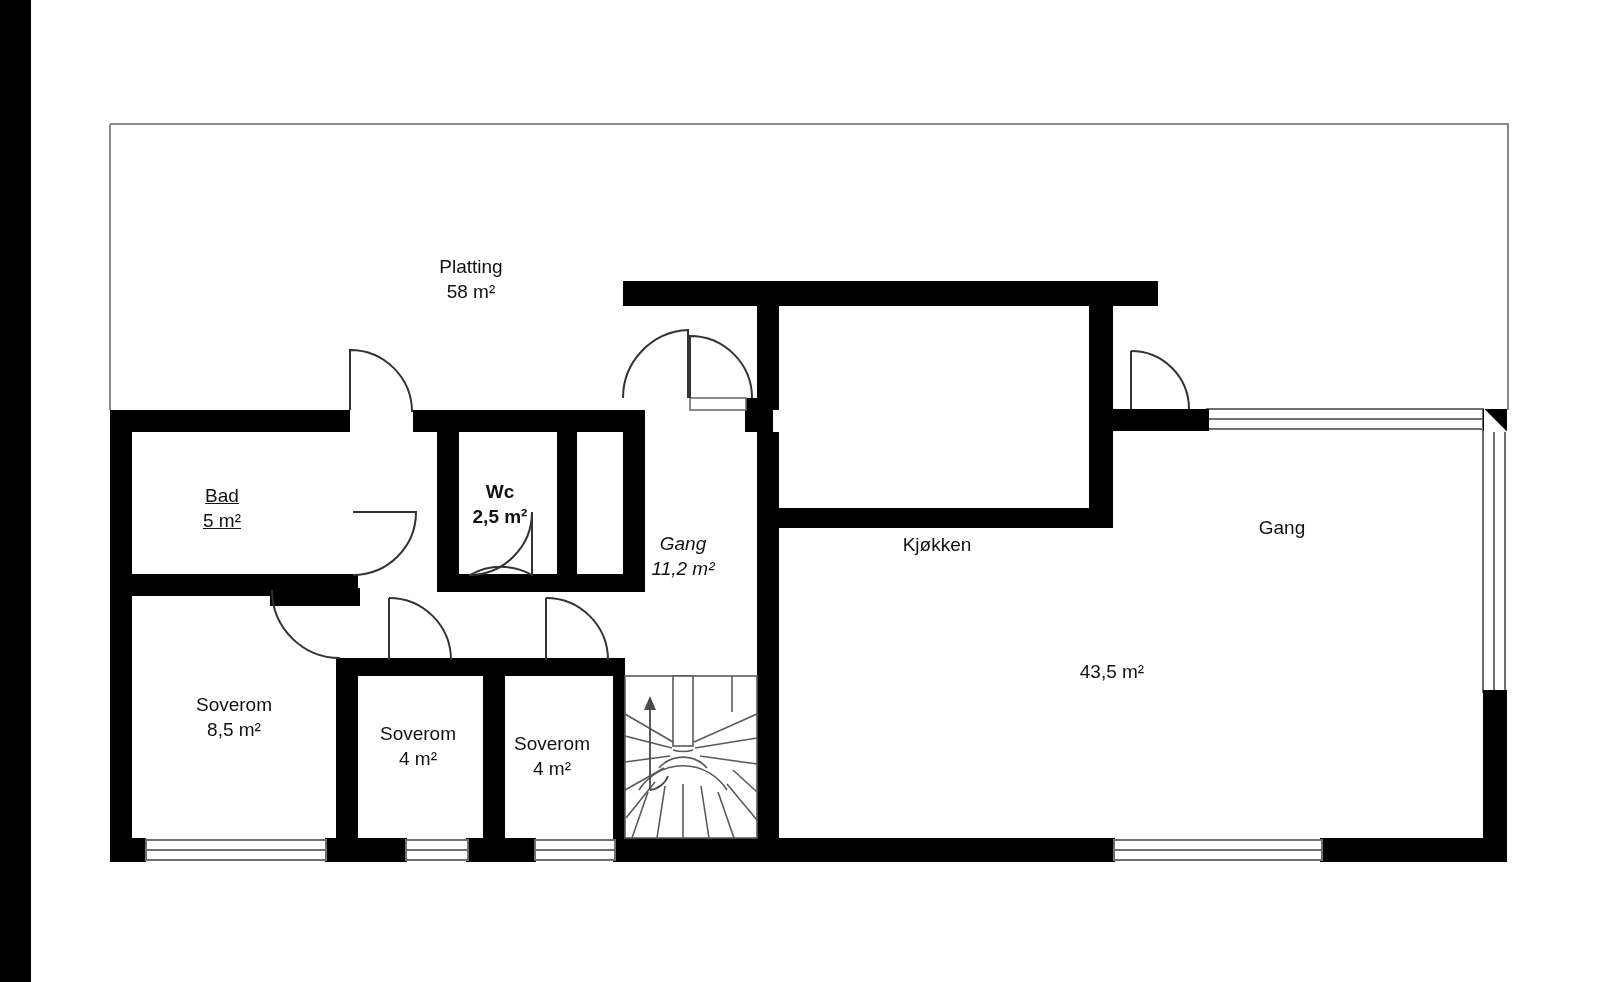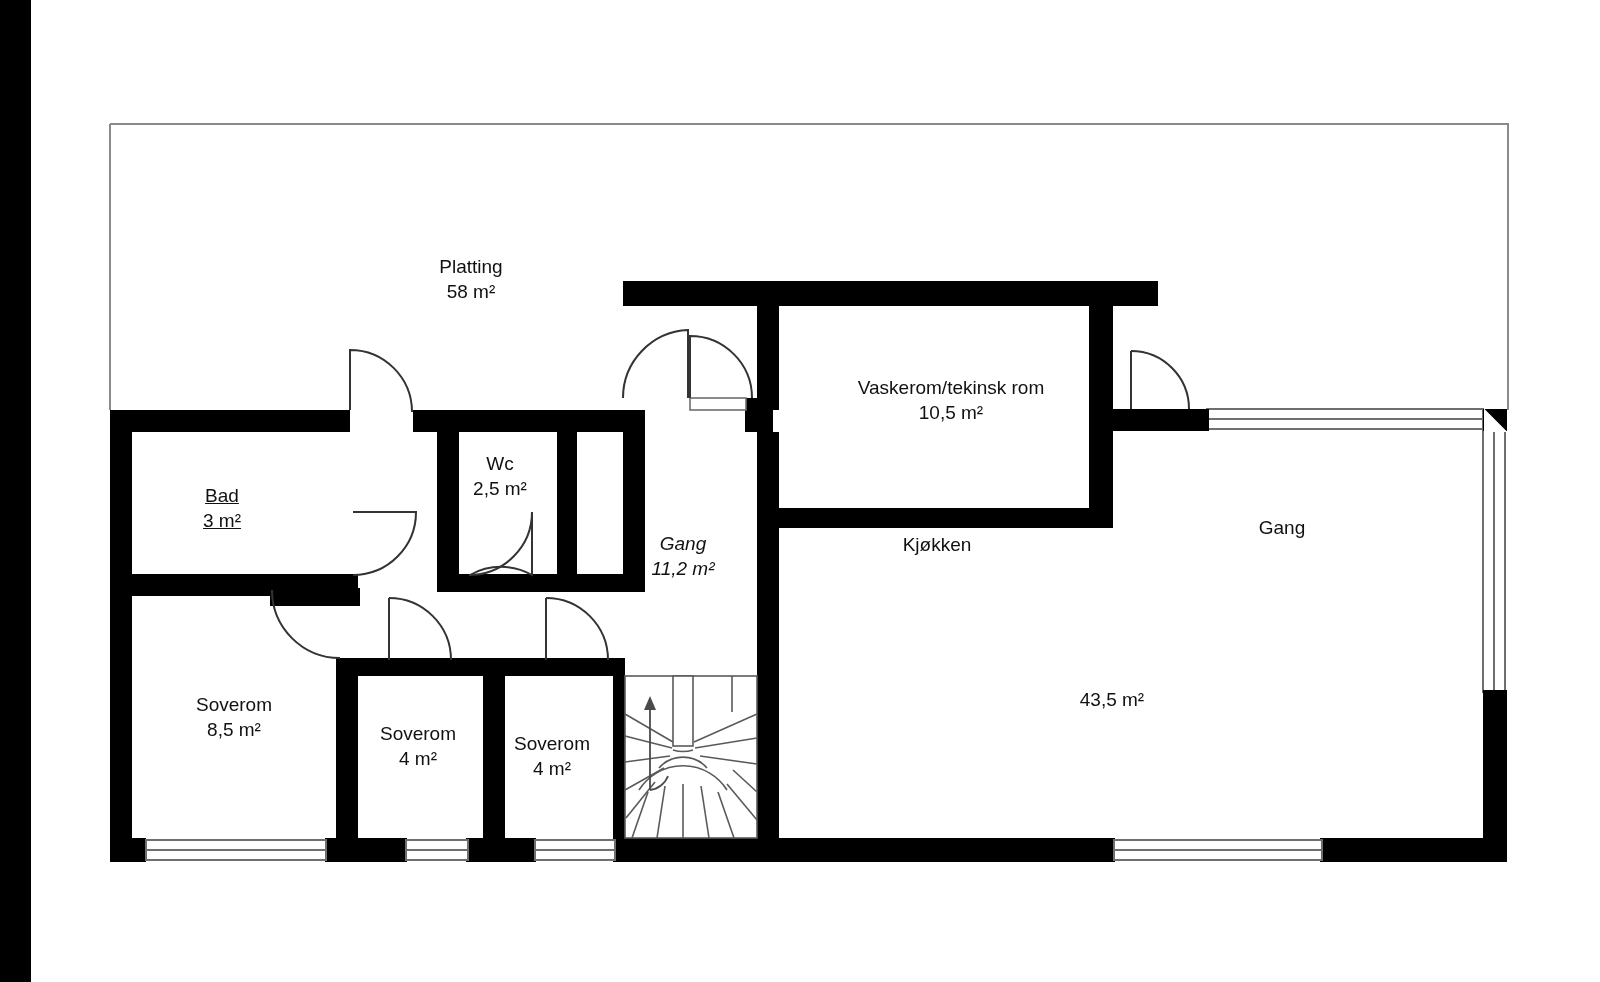--- a/index.html
+++ b/index.html
@@ -45,21 +45,20 @@
     transform: translateX(-50%);
   }
   .room-label .rl-name { display: block; }
   .room-label .rl-area { display: block; text-align: center; }
   .big-area {
     position: absolute;
     font-size: 19px;
     color: #111111;
     white-space: nowrap;
     transform: translateX(-50%);
-    margin-top: 28px;
   }
 </style>
 </head>
 <body>
 
 <div id="page">
 
   <div id="left-bar"></div>
 
 
@@ -225,31 +224,27 @@
       </g>
     </g>
 
   </svg>
 
   <div class="room-label" style="left:471px; top:218px;margin-top:36px;">
     <span class="rl-name">Platting</span>
     <span class="rl-area">58 m²</span>
   </div>
 
-  <div class="room-label" style="left:951px; top:375px;">
-    <span class="rl-name">Vaskerom/tekinsk rom</span>
-    <span class="rl-area">10,5 m²</span>
-  </div>
 
   <div class="room-label" style="left:222px; top:483px;text-decoration:underline;">
     <span class="rl-name">Bad</span>
-    <span class="rl-area">3 m²</span>
-  </div>
-
-  <div class="room-label" style="left:500px; top:451px;">
+    <span class="rl-area">5 m²</span>
+  </div>
+
+  <div class="room-label" style="left:500px; top:479px;font-weight:bold;">
     <span class="rl-name">Wc</span>
     <span class="rl-area">2,5 m²</span>
   </div>
 
   <div class="room-label" style="left:683px; top:531px;font-style:italic;">
     <span class="rl-name">Gang</span>
     <span class="rl-area">11,2 m²</span>
   </div>
 
   <div class="room-label" style="left:937px; top:532px;">

